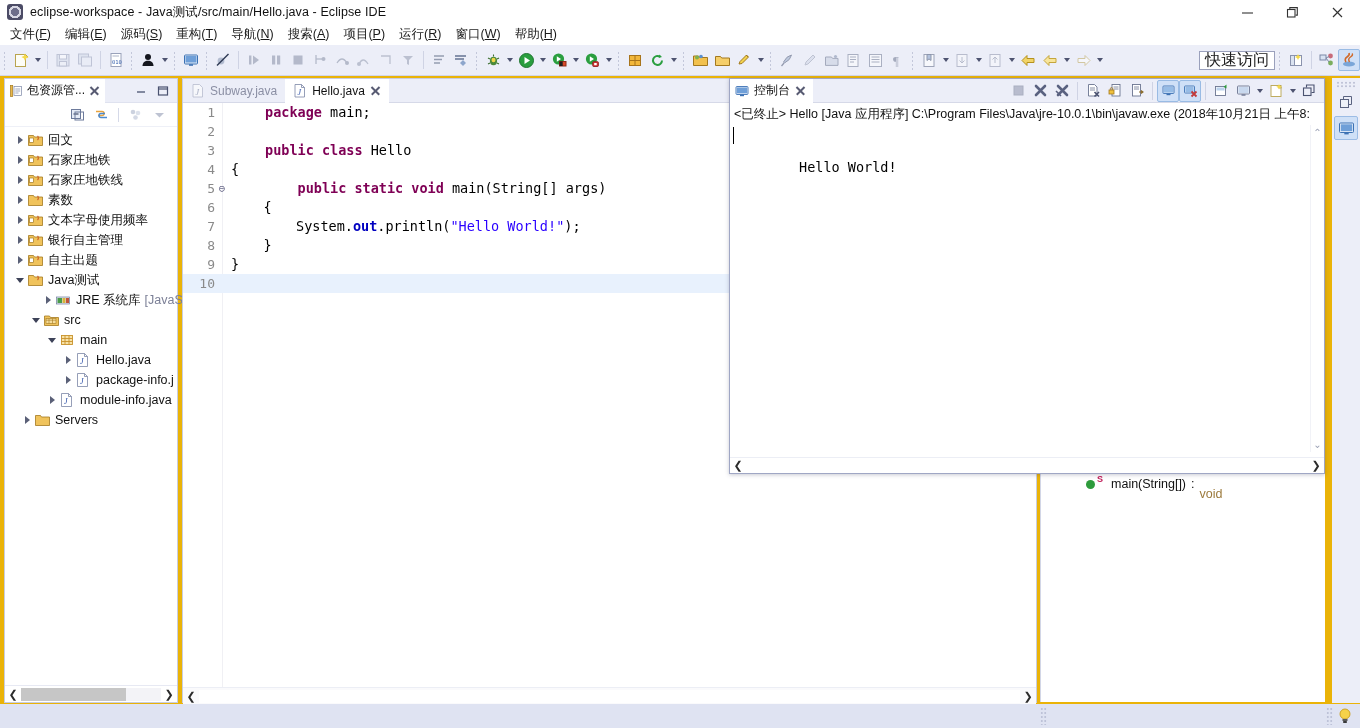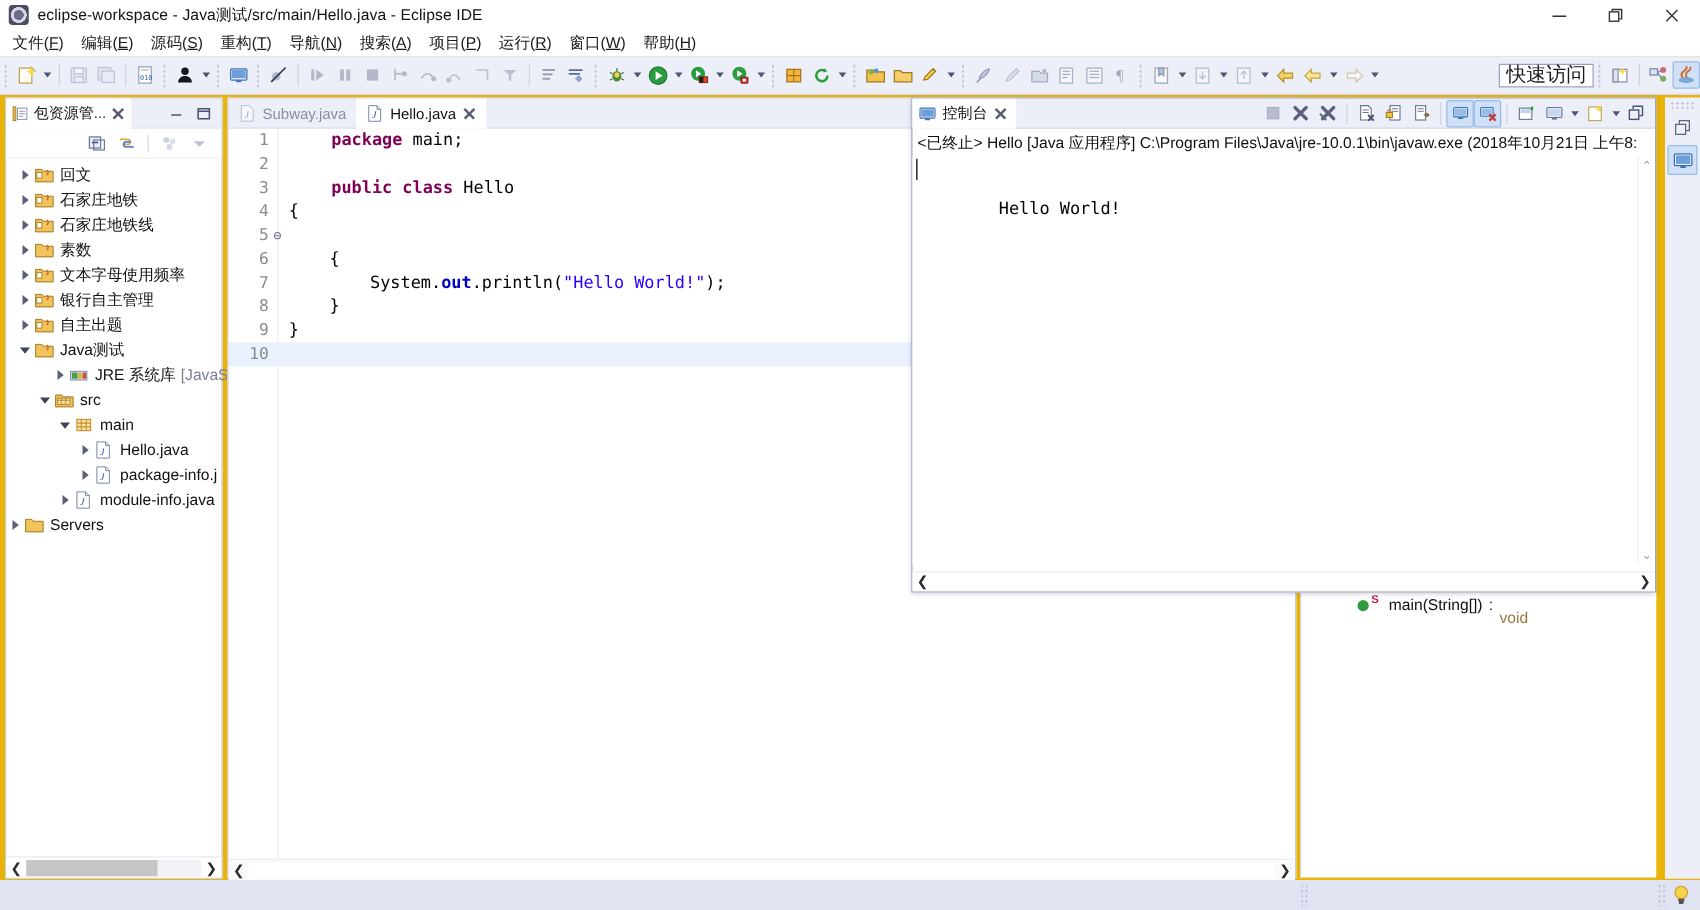--- a/index.html
+++ b/index.html
@@ -901,21 +901,21 @@
         <span class="ticon">
           <svg class="svgicon" width="15" height="16" viewBox="0 0 15 16">
             <path d="M2.5 1.5 h7 l3 3 v10 h-10z" fill="#fff" stroke="#7b87a6" stroke-width=".8"></path>
             <path d="M9.5 1.5 v3 h3" fill="none" stroke="#7b87a6" stroke-width=".8"></path>
             <text x="5" y="12" font-size="8" fill="#2c50a8" font-family="serif" font-style="italic">J</text>
           </svg>
         </span>
         <span class="tlabel">module-info.java</span>
       </div>
 
-      <div class="trow" style="padding-left:0;">
+      <div class="trow" style="padding-left:15px;">
         <span class="tarrowcell">
             <span class="chev"></span>
           </span>
         <span class="ticon">
           <svg class="svgicon" width="17" height="16" viewBox="0 0 17 16">
             <path d="M1.5 3.5 h5 l1 1.5 h8 v8.5 h-14z" fill="#f0c35c" stroke="#a3791f" stroke-width=".8"></path>
           </svg>
         </span>
         <span class="tlabel">Servers</span>
       </div>
@@ -978,20 +978,21 @@
 
         <div class="cline">
           <span class="lnum">4</span>
           <span class="fold"></span>
           <span class="ctext">{</span>
         </div>
 
         <div class="cline">
           <span class="lnum">5</span>
           <span class="fold">⊖</span>
+          <span class="ctext">    <span class="kw">public static void</span> main(String[] args)</span>
         </div>
 
         <div class="cline">
           <span class="lnum">6</span>
           <span class="fold"></span>
           <span class="ctext">    {</span>
         </div>
 
         <div class="cline">
           <span class="lnum">7</span>

